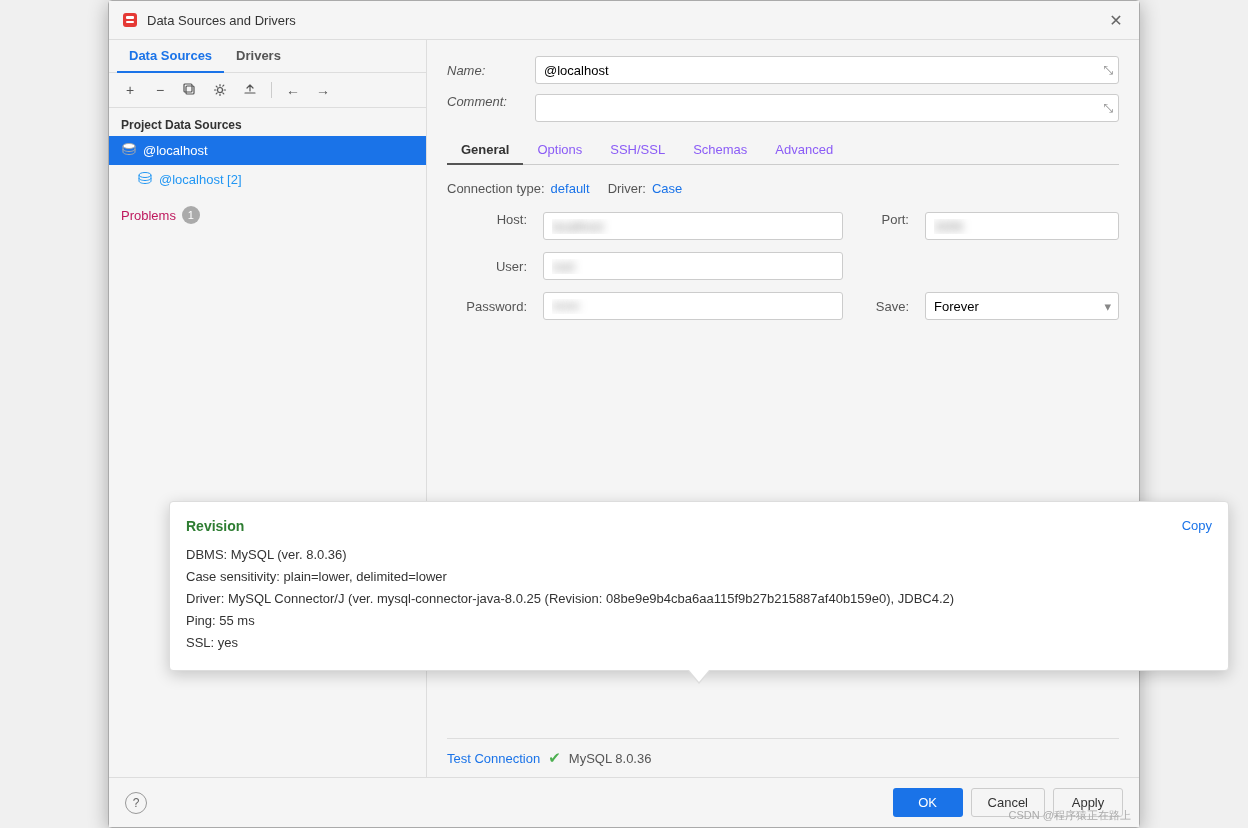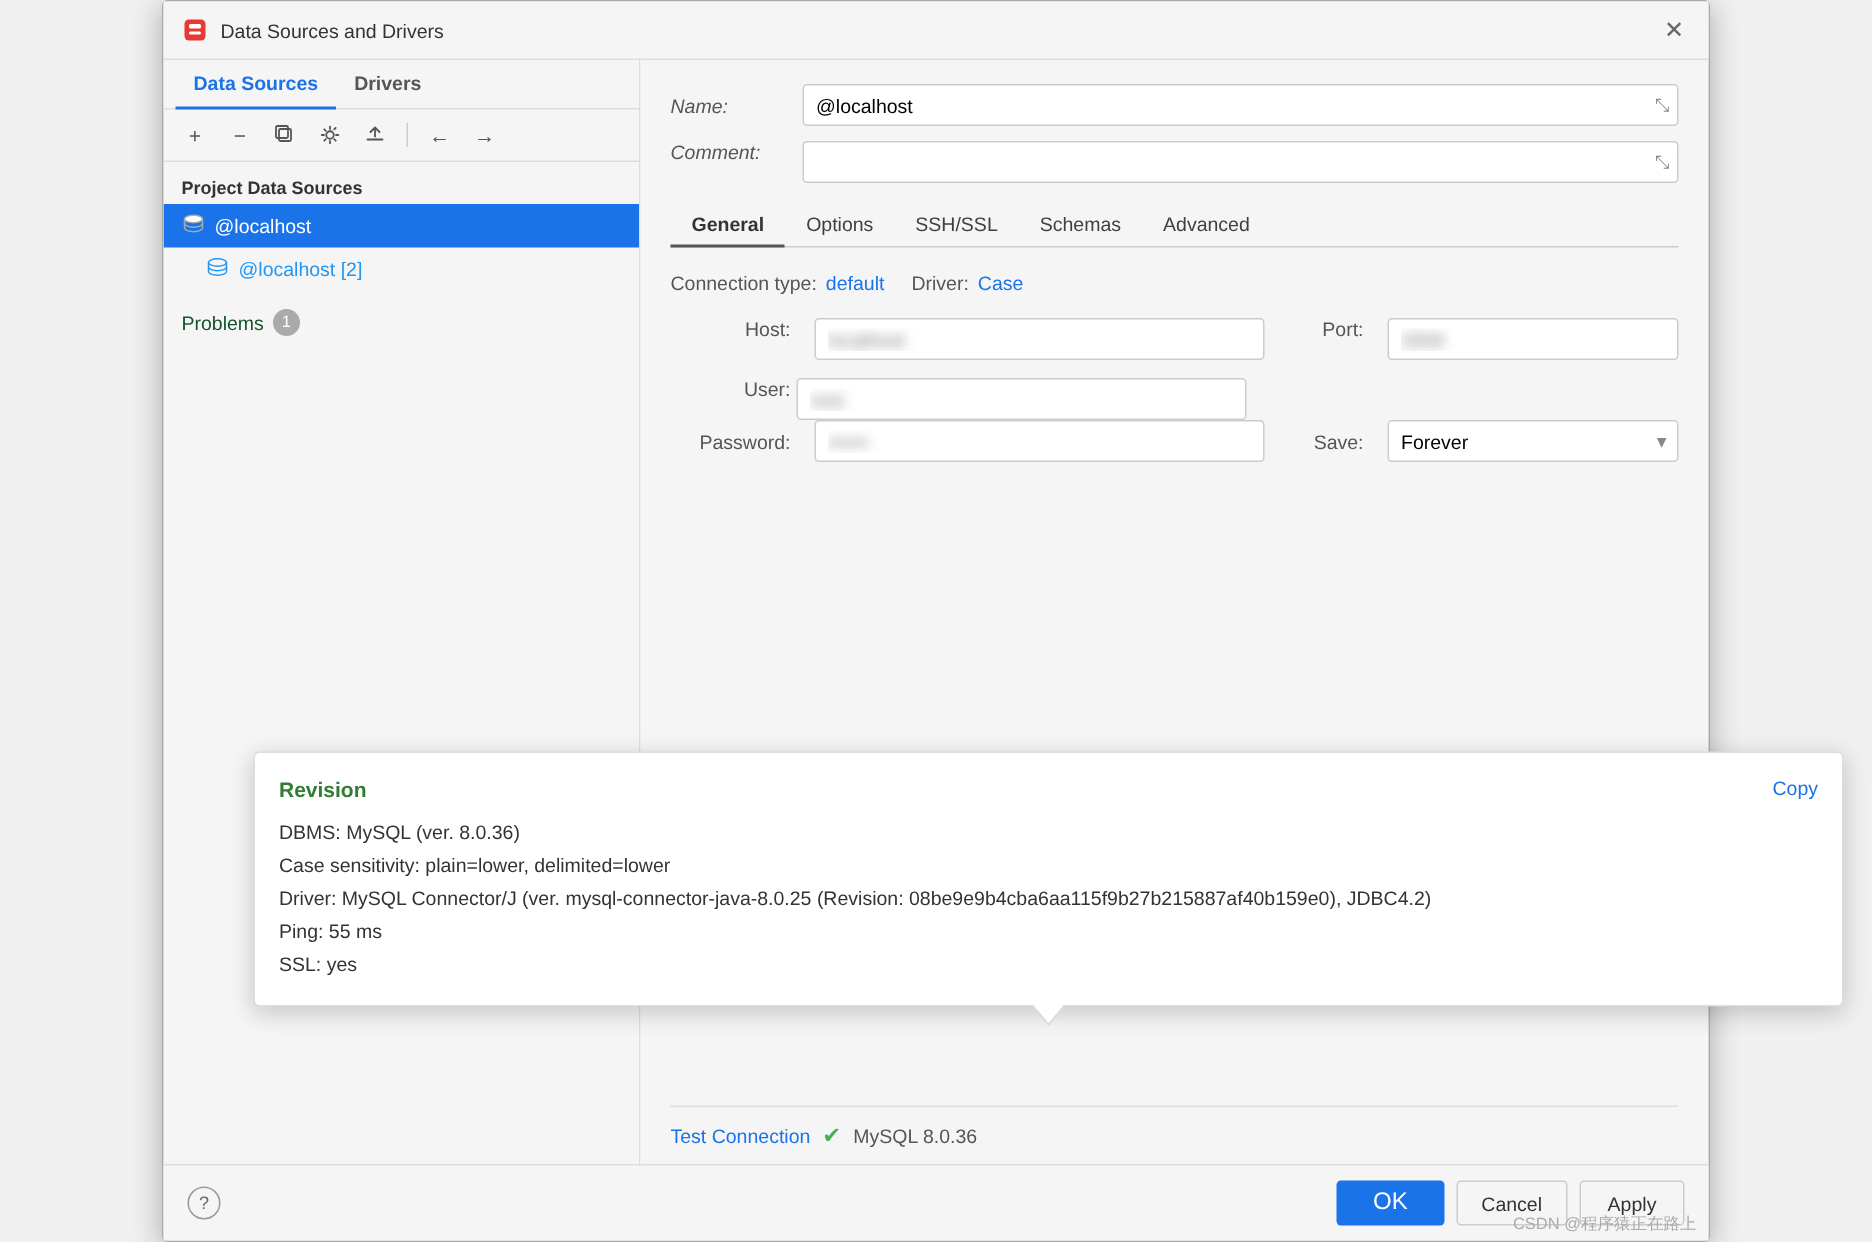--- a/index.html
+++ b/index.html
@@ -145,21 +145,21 @@
       font-size: 13px;
       color: #333;
     }
     .sidebar-item.child .item-label { color: #2196f3; }
     .problems-section {
       padding: 12px;
       display: flex;
       align-items: center;
       gap: 6px;
     }
-    .problems-label { color: #14532d; font-size: 13px; }
+    .problems-label { color: #be185d; font-size: 13px; }
     .problems-badge {
       background: #aaa;
       color: white;
       border-radius: 50%;
       width: 18px;
       height: 18px;
       font-size: 11px;
       display: flex;
       align-items: center;
       justify-content: center;
@@ -227,21 +227,21 @@
       position: relative;
     }
     .tabs-bar {
       display: flex;
       border-bottom: 1px solid #ccc;
       margin-bottom: 16px;
     }
     .tab-item {
       padding: 6px 14px;
       font-size: 13px;
-      color: #404040;
+      color: #8b5cf6;
       cursor: pointer;
       border-bottom: 2px solid transparent;
       margin-bottom: -1px;
     }
     .tab-item.active {
       color: #333;
       border-bottom: 2px solid #555;
       font-weight: 600;
     }
     .connection-type-row {
@@ -328,21 +328,21 @@
     .bottom-right {
       display: flex;
       gap: 8px;
     }
     .btn-ok {
       background: #1a73e8;
       color: white;
       border: none;
       border-radius: 3px;
       padding: 6px 24px;
-      font-size: 16px;
+      font-size: 13px;
       cursor: pointer;
       min-width: 70px;
     }
     .btn-cancel, .btn-apply {
       background: #f5f5f5;
       color: #333;
       border: 1px solid #ccc;
       border-radius: 3px;
       padding: 6px 16px;
       font-size: 13px;
@@ -536,21 +536,21 @@
         <span class="connection-type-value">Case</span>
       </div>
 
       <div style="display:flex; align-items:flex-start; gap:16px; margin-bottom:12px;">
         <span class="form-label" style="width:80px;text-align:right;">Host:</span>
         <input type="text" class="form-input blurred" style="width: 300px;" value="localhost">
         <span class="form-label" style="width:50px;text-align:right;">Port:</span>
         <input type="text" class="form-input blurred" style="flex: 1 1 0%;" value="3306">
       </div>
 
-      <div style="display:flex; align-items:flex-start; gap:4px; ">
+      <div style="display:flex; align-items:center; gap:16px; margin-bottom:12px;">
         <span class="form-label" style="width:80px;text-align:right;">User:</span>
         <input type="text" class="form-input blurred" style="width: 300px;" value="root">
       </div>
 
       <div style="display:flex; align-items:center; gap:16px; margin-bottom:12px;">
         <span class="form-label" style="width:80px;text-align:right;">Password:</span>
         <input type="password" class="form-input blurred" style="width: 300px;" value="123456">
         <span class="form-label" style="width:50px;text-align:right;">Save:</span>
         <div class="save-select-wrapper" style="flex:1;">
           <select class="save-select">

